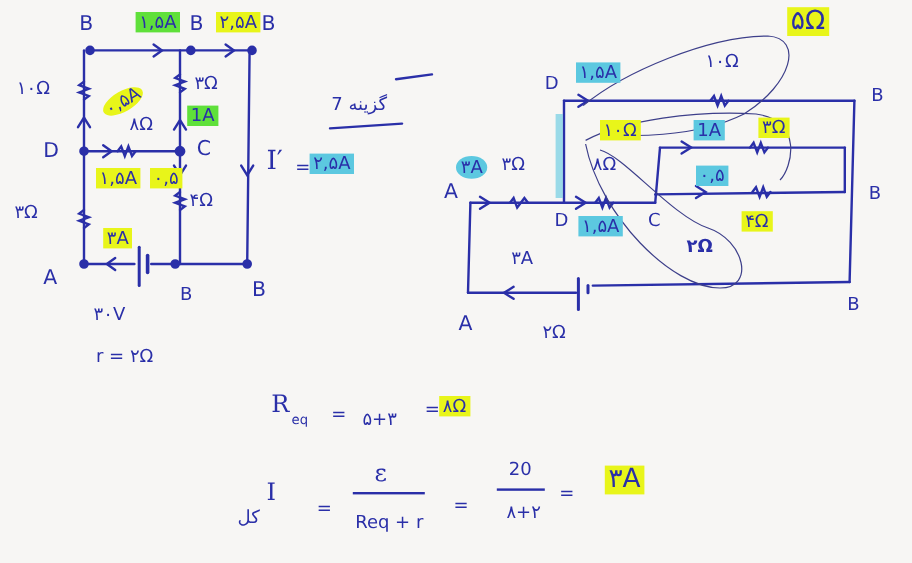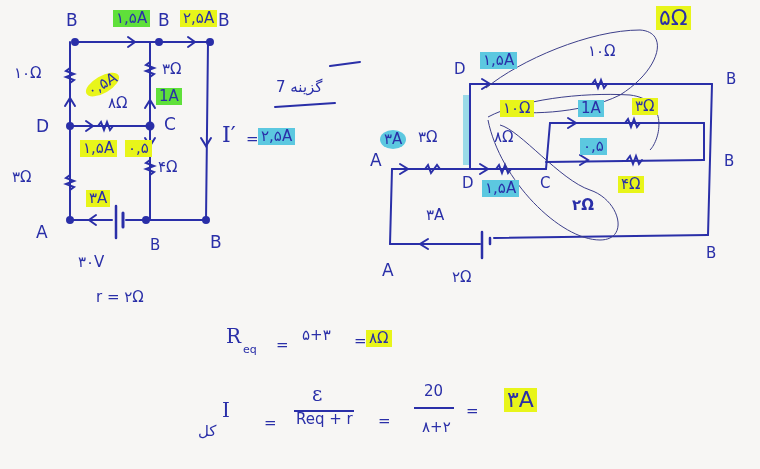--- a/index.html
+++ b/index.html
@@ -141,21 +141,21 @@
 
   <span class="lbl val" style="left:12px;top:170px">۳Ω</span>
   <span class="lbl val" style="left:158px;top:160px">۴Ω</span>
   <span class="lbl val hl-y" style="left:86px;top:190px">۳A</span>
 
   <span class="lbl node" style="left:36px;top:224px">A</span>
   <span class="lbl val" style="left:150px;top:238px">B</span>
   <span class="lbl node" style="left:210px;top:234px">B</span>
 
   <span class="lbl val" style="left:78px;top:255px">۳۰V</span>
-  <span class="lbl val" style="left:96px;top:290px">r = ۲Ω</span>
+  <span class="lbl val" style="left:80px;top:290px">r = ۲Ω</span>
 
   <span class="lbl big" style="left:222px;top:124px;font-family:'DejaVu Serif',serif">I′</span>
   <span class="lbl val" style="left:246px;top:132px">=</span>
   <span class="lbl val hl-c" style="left:258px;top:128px">۲,۵A</span>
 
   <span class="lbl val" style="left:276px;top:80px">گزینه 7</span>
 
   <span class="lbl big hl-y" style="left:656px;top:6px">۵Ω</span>
 
   <span class="lbl val" style="left:454px;top:62px">D</span>
@@ -182,32 +182,32 @@
 
   <span class="lbl val" style="left:426px;top:208px">۳A</span>
   <span class="lbl node" style="left:382px;top:262px">A</span>
   <span class="lbl val" style="left:452px;top:270px">۲Ω</span>
   <span class="lbl val" style="left:706px;top:246px">B</span>
 
   <div>
     <span class="lbl formula" style="left:226px;top:326px">R</span>
     <span class="lbl" style="left:243px;top:344px;font-size:11px">eq</span>
     <span class="lbl val" style="left:276px;top:338px">=</span>
-    <span class="lbl val" style="left:302px;top:328px">۵+۳</span>
+    <span class="lbl val" style="left:302px;top:342px">۵+۳</span>
     <span class="lbl val" style="left:354px;top:334px">=</span>
     <span class="lbl val hl-y" style="left:366px;top:330px">۸Ω</span>
   </div>
 
   <div>
     <span class="lbl val" style="left:198px;top:424px">کل</span>
     <span class="lbl formula" style="left:222px;top:400px">I</span>
     <span class="lbl val" style="left:264px;top:416px">=</span>
     <span class="lbl formula" style="left:312px;top:384px">ε</span>
     <div style="position:absolute;left:294px;top:410px;width:60px;height:1.5px;background:#2a2fa8"></div>
-    <span class="lbl val" style="left:296px;top:412px">Req + r</span>
+    <span class="lbl val" style="left:296px;top:428px">Req + r</span>
     <span class="lbl val" style="left:378px;top:414px">=</span>
     <span class="lbl val" style="left:424px;top:384px">20</span>
     <div style="position:absolute;left:414px;top:407px;width:40px;height:1.5px;background:#2a2fa8"></div>
     <span class="lbl val" style="left:422px;top:420px">۸+۲</span>
     <span class="lbl val" style="left:466px;top:404px">=</span>
     <span class="lbl big hl-y" style="left:504px;top:388px">۳A</span>
   </div>
 
 </div>
 

